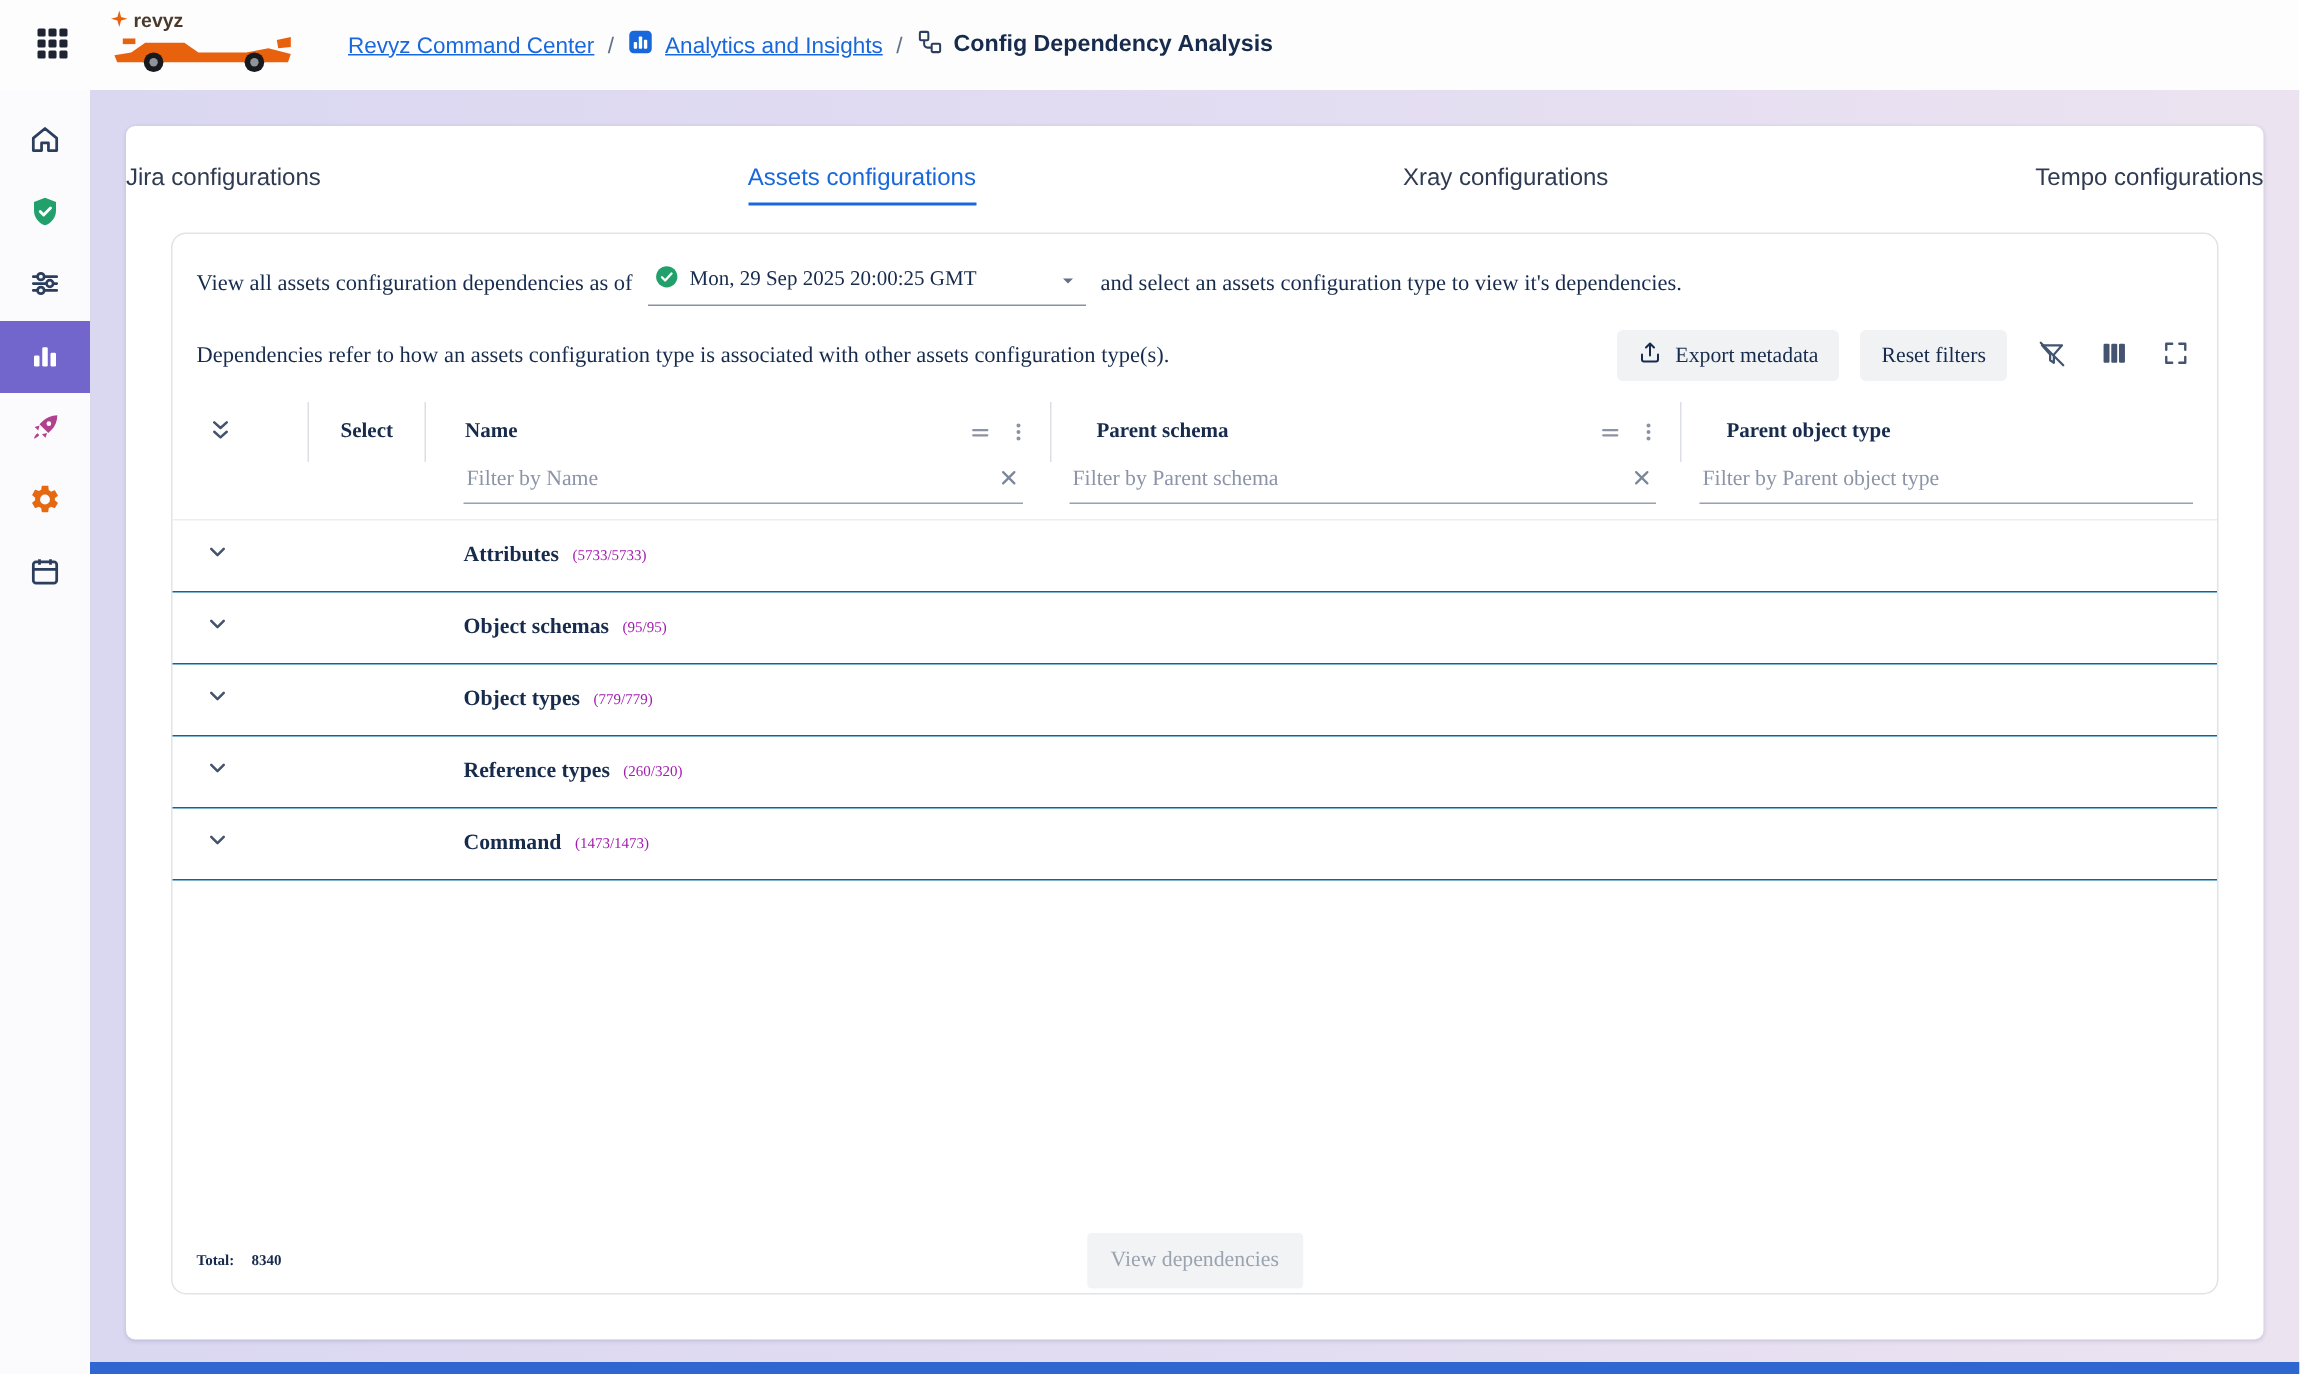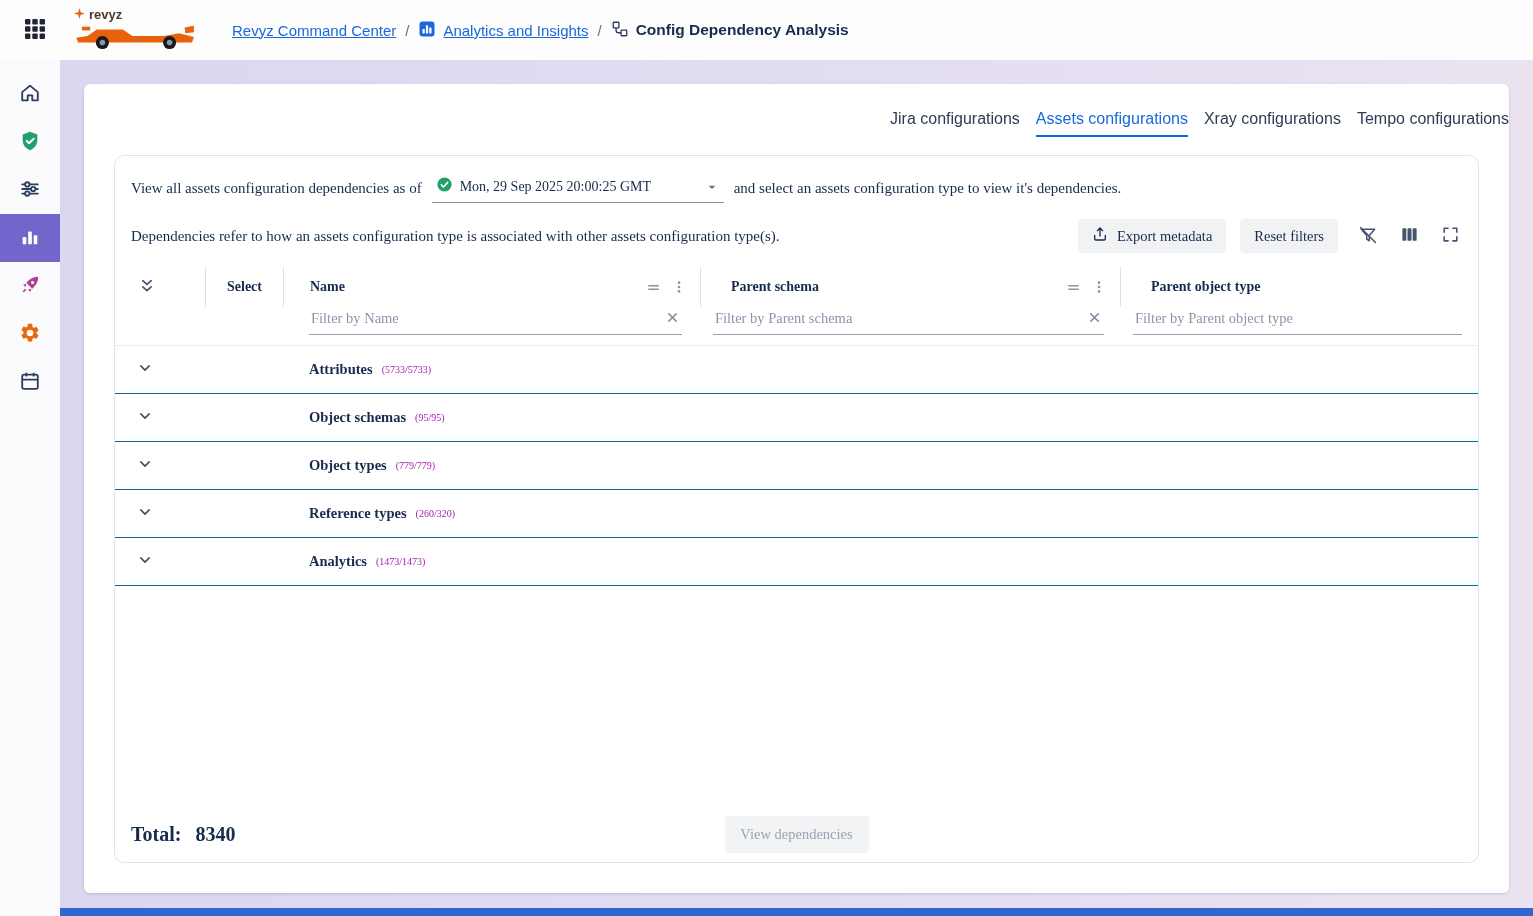--- a/index.html
+++ b/index.html
@@ -27,21 +27,21 @@
 
   .main { flex:1; position:relative;
           background:linear-gradient(90deg,#dad7f1 0%,#e3ddf2 55%,#ece3f0 100%);
           padding:24px 24px 0; }
   .bottom-strip { position:absolute; left:0; right:0; bottom:0; height:8px; background:#2f66d0; }
 
   .card { background:#fff; border-radius:6px; height:809px; box-shadow:0 1px 3px rgba(9,30,66,.16);
           display:flex; flex-direction:column; }
 
   
-  .tabs { display:flex; justify-content:flex-end; gap:16px; padding-top:26px; }
+  .tabs { display:flex; justify-content:space-between; gap:16px; padding-top:26px; }
   .tab { font-size:16px; color:#2f3b52; padding-bottom:7px; cursor:pointer; border:none;
          background:none; font-family:inherit; border-bottom:2.5px solid transparent; }
   .tab.active { color:#1868db; border-bottom-color:#1868db; }
 
   
   .panel { border:1px solid #e1e3e8; border-radius:10px; margin:18px 30px 30px; flex:1;
            display:flex; flex-direction:column; min-height:0;font-family:Liberation Serif, serif; }
   .panel-head { padding:18px 16px 0; }
   .line1 { display:flex; align-items:center; gap:10px; font-size:15px; color:#172b4d; }
   .snapshot-select { display:flex; align-items:center; gap:7px; border-bottom:1px solid #8590a2;
@@ -85,21 +85,21 @@
   .filters .col-name, .filters .col-schema, .filters .col-type { display:flex; }
 
   .row { display:flex; align-items:center; height:48px; border-bottom:1px solid #0369a1; cursor:pointer; }
   .row-name { font-weight:bold; font-size:14.5px; color:#172b4d; padding-left:26px; }
   .row-count { font-size:10px; color:#a21caf; margin-left:9px; }
 
   .spacer { flex:1; }
 
   
   .panel-footer { display:flex; align-items:center; padding:16px; position:relative; }
-  .total { font-size:20px; font-weight:bold; color:#172b4d; }
+  .total { font-size:10px; font-weight:bold; color:#172b4d; }
   .total-value { margin-left:9px; }
   .view-dep-btn { position:absolute; left:50%; transform:translateX(-50%); background:#f2f3f5;
                   color:#9aa3b0; border:none; border-radius:3px; font-size:14.5px;
                   padding:10px 16px; font-family:inherit; }
 </style>
 </head>
 <body>
 
 <header class="topbar">
   <button class="appgrid-btn">
@@ -435,21 +435,21 @@
         </div>
         <div class="row">
           <div class="col-expand cell-exp">
             <span>
               <svg width="20" height="20" viewBox="0 0 24 24" fill="none" stroke="#44546f" stroke-width="2" stroke-linecap="round" stroke-linejoin="round">
                   <path d="M7 9.5l5 5 5-5"></path>
                 </svg>
             </span>
           </div>
           <div class="col-select"></div>
-          <span class="row-name">Analytics</span>
+          <span class="row-name">Command</span>
           <span class="row-count">(1473/1473)</span>
         </div>
 
         <div class="spacer"></div>
 
         <div class="panel-footer">
           <span class="total">
             <span>Total:</span>
             <span class="total-value">8340</span>
           </span>

